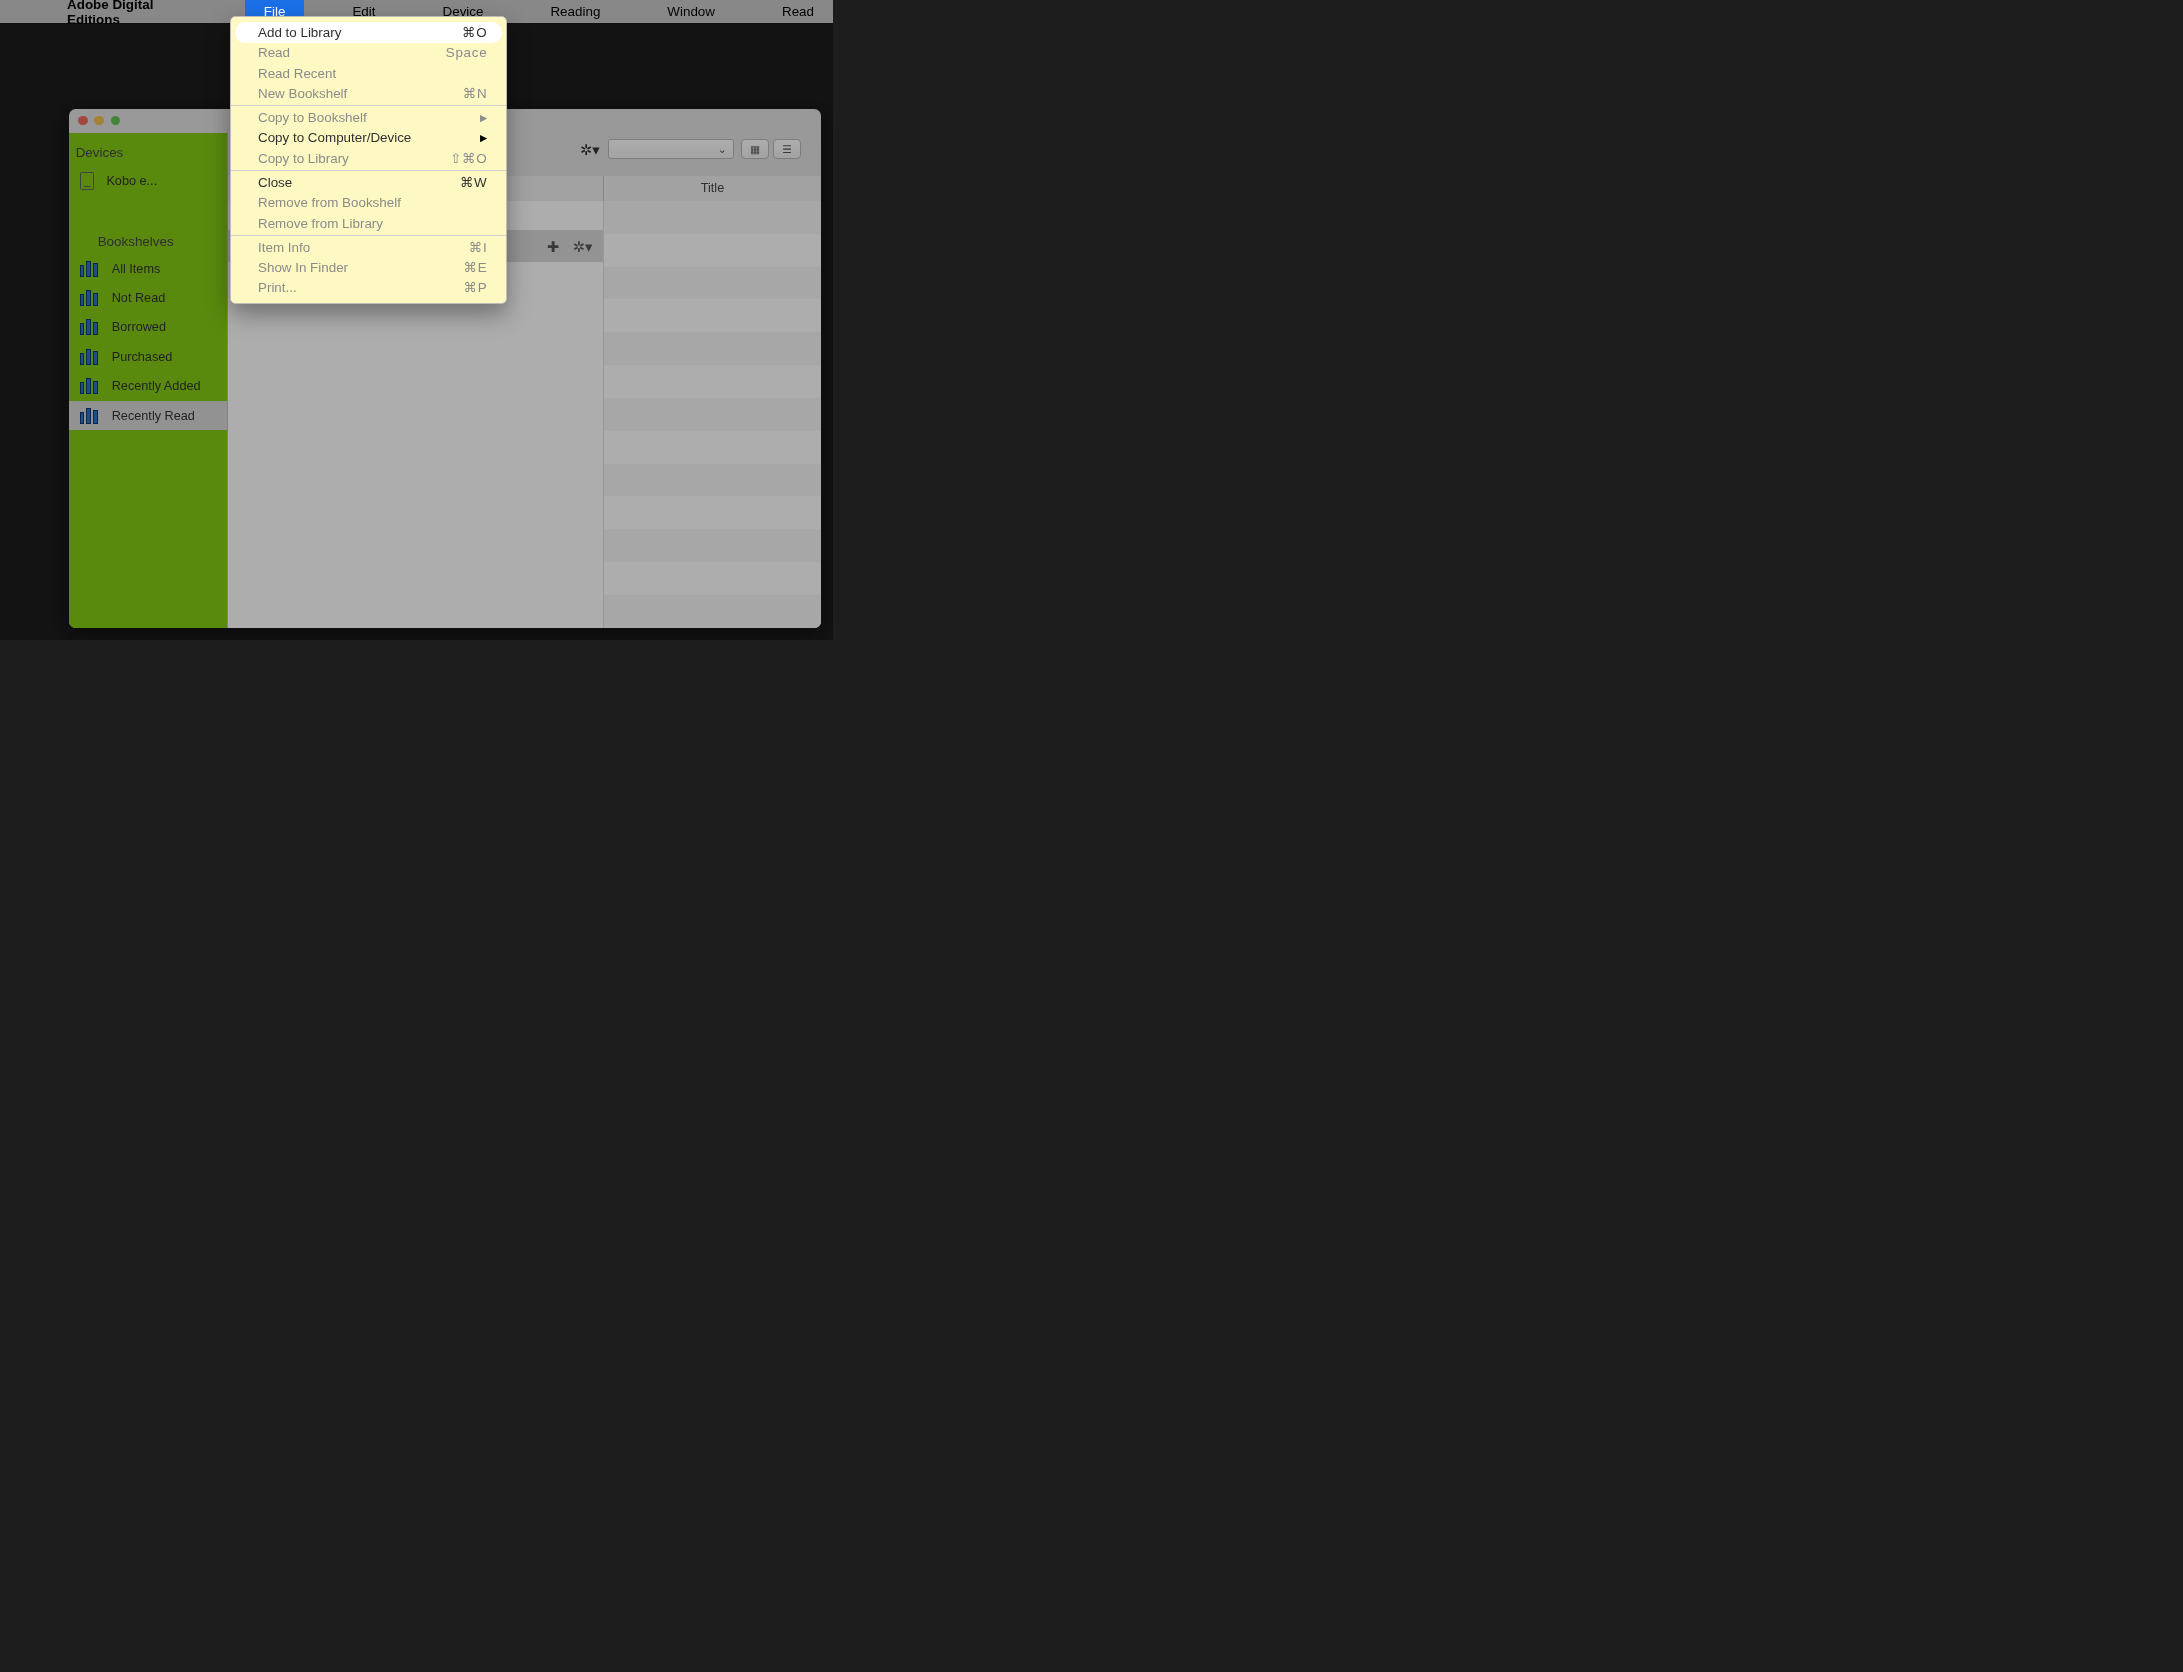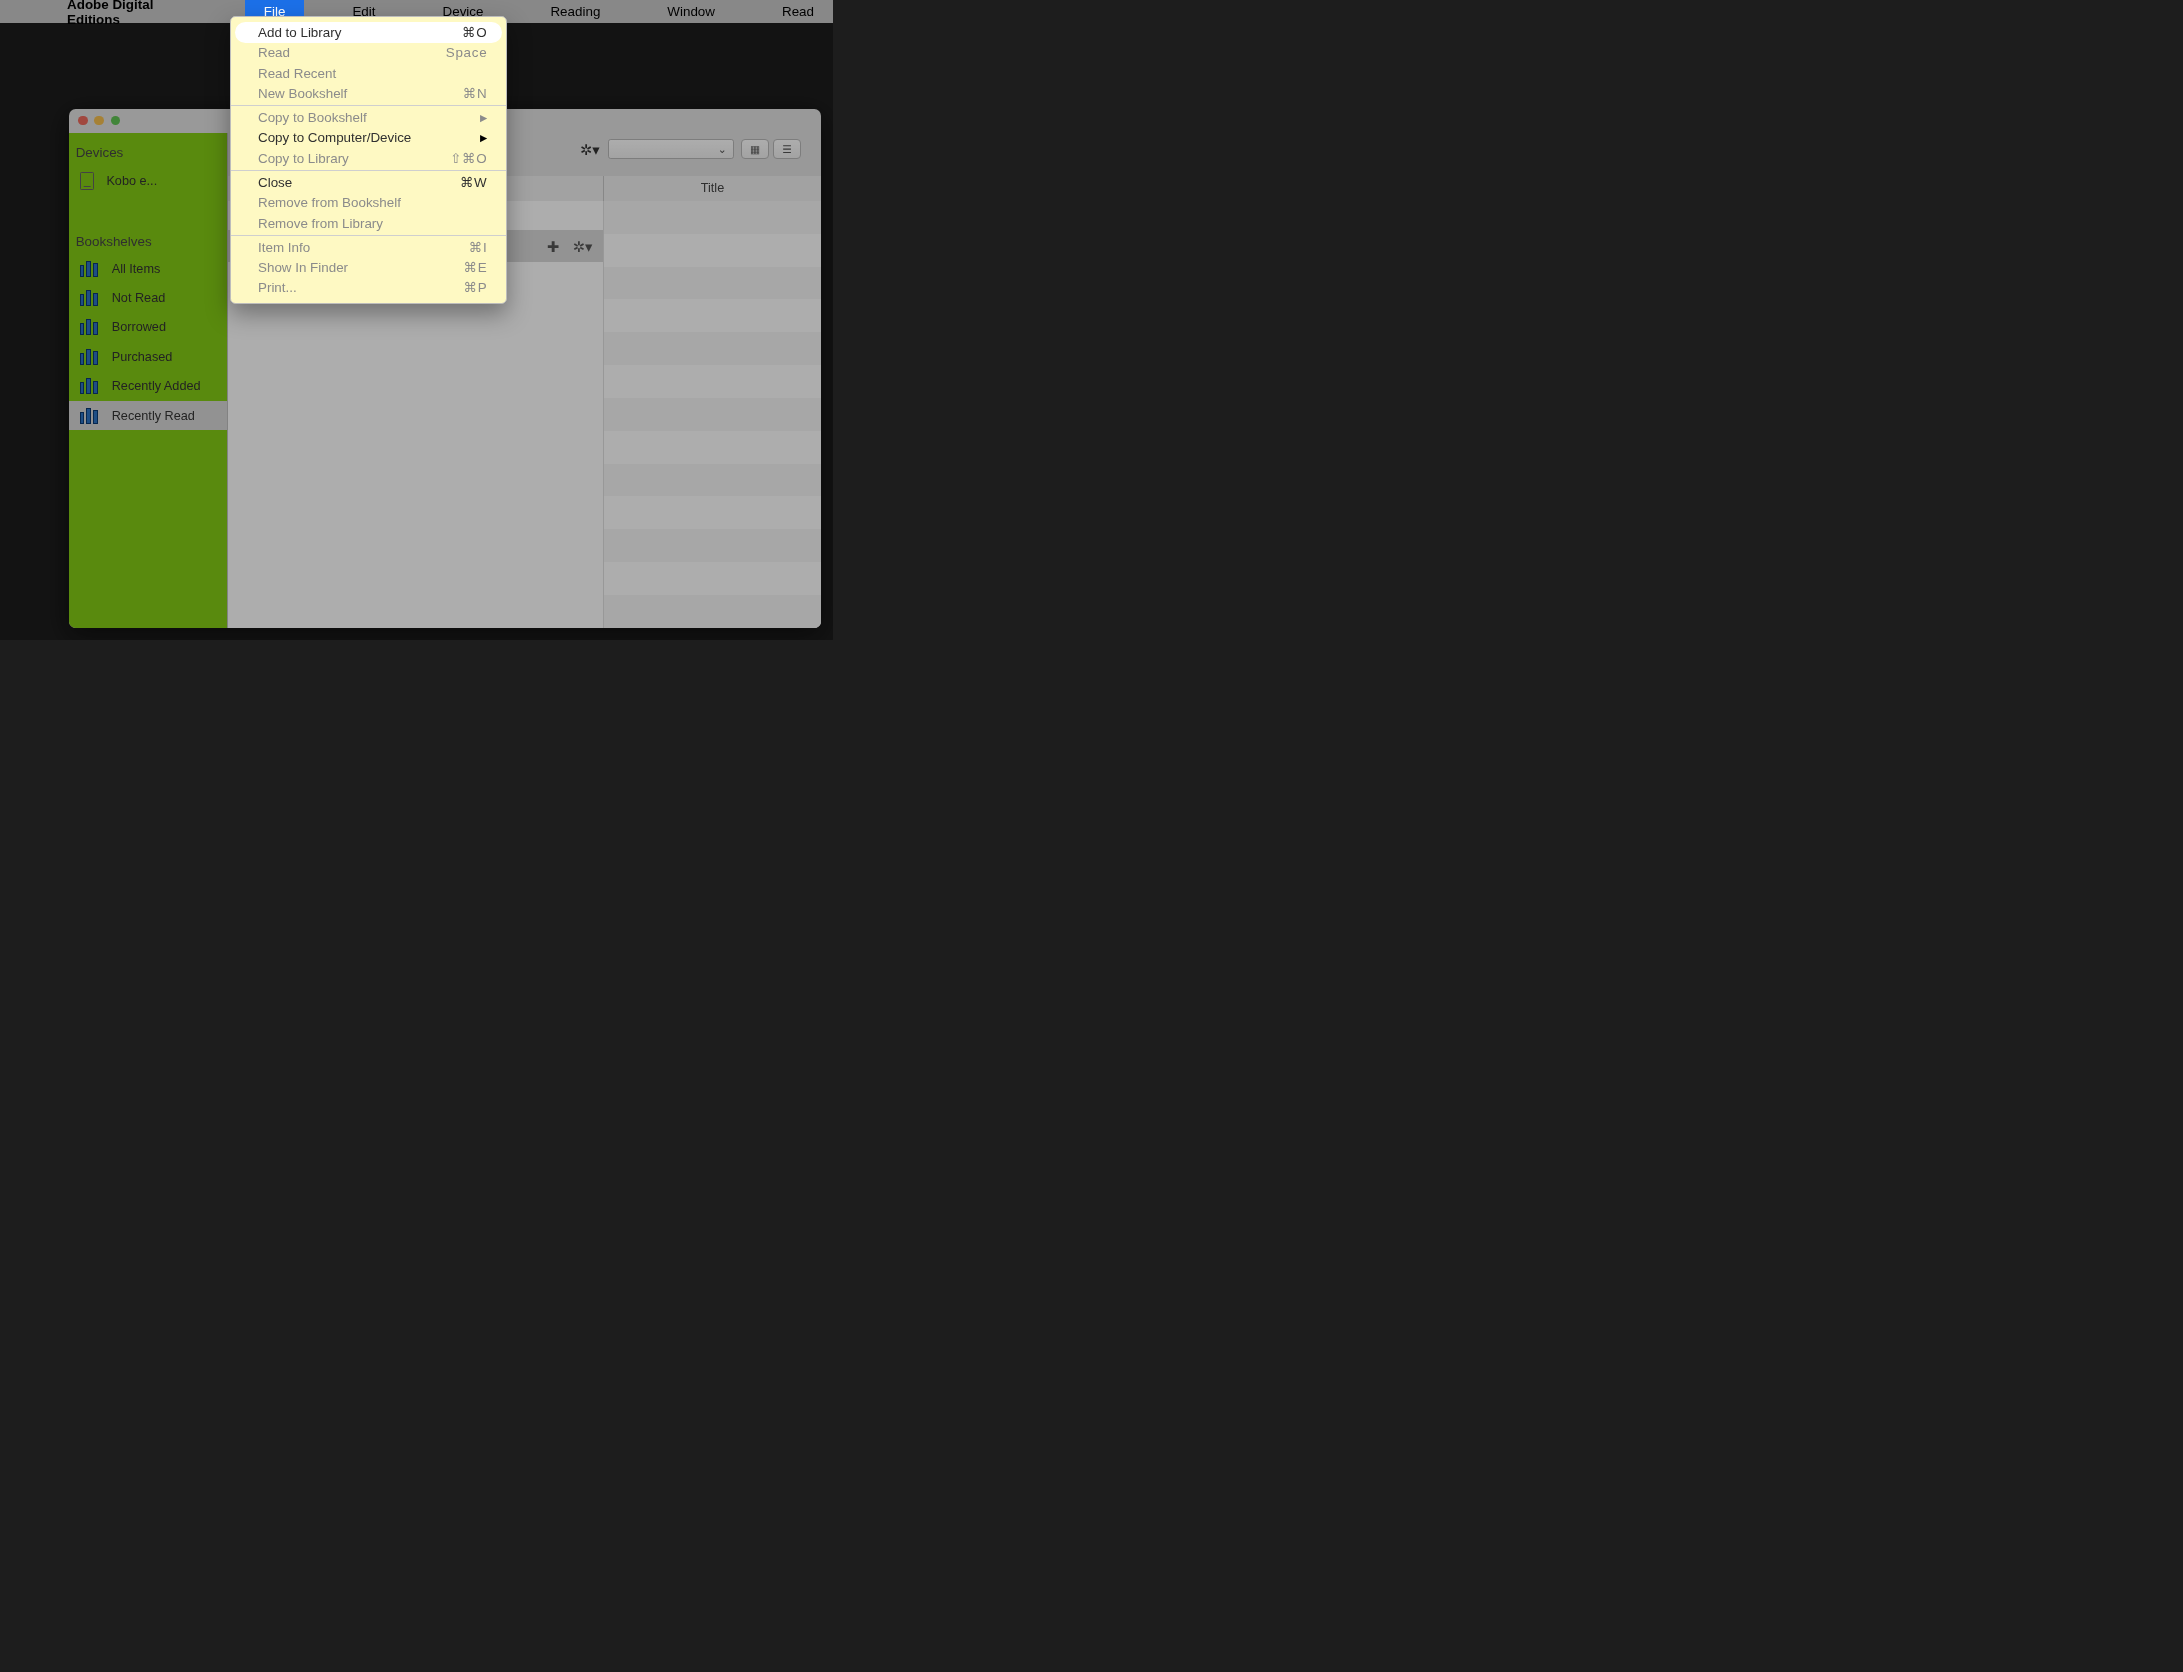--- a/index.html
+++ b/index.html
@@ -179,21 +179,21 @@
     <span class="header-icon">✲▾</span>
   </div>
 
   <div class="sidebar">
     <h3>Devices</h3>
     <div class="side-row">
       <span class="device-icon"></span>
       <span>Kobo e...</span>
     </div>
 
-    <h3 style="margin-top:32px;">Bookshelves</h3>
+    <h3 style="margin-top:32px;margin-left:22px;">Bookshelves</h3>
 
     <div class="side-row">
       <span class="shelf-icon">
           <span></span>
           <span></span>
           <span></span>
         </span>
       <span>All Items</span>
     </div>
     <div class="side-row">

